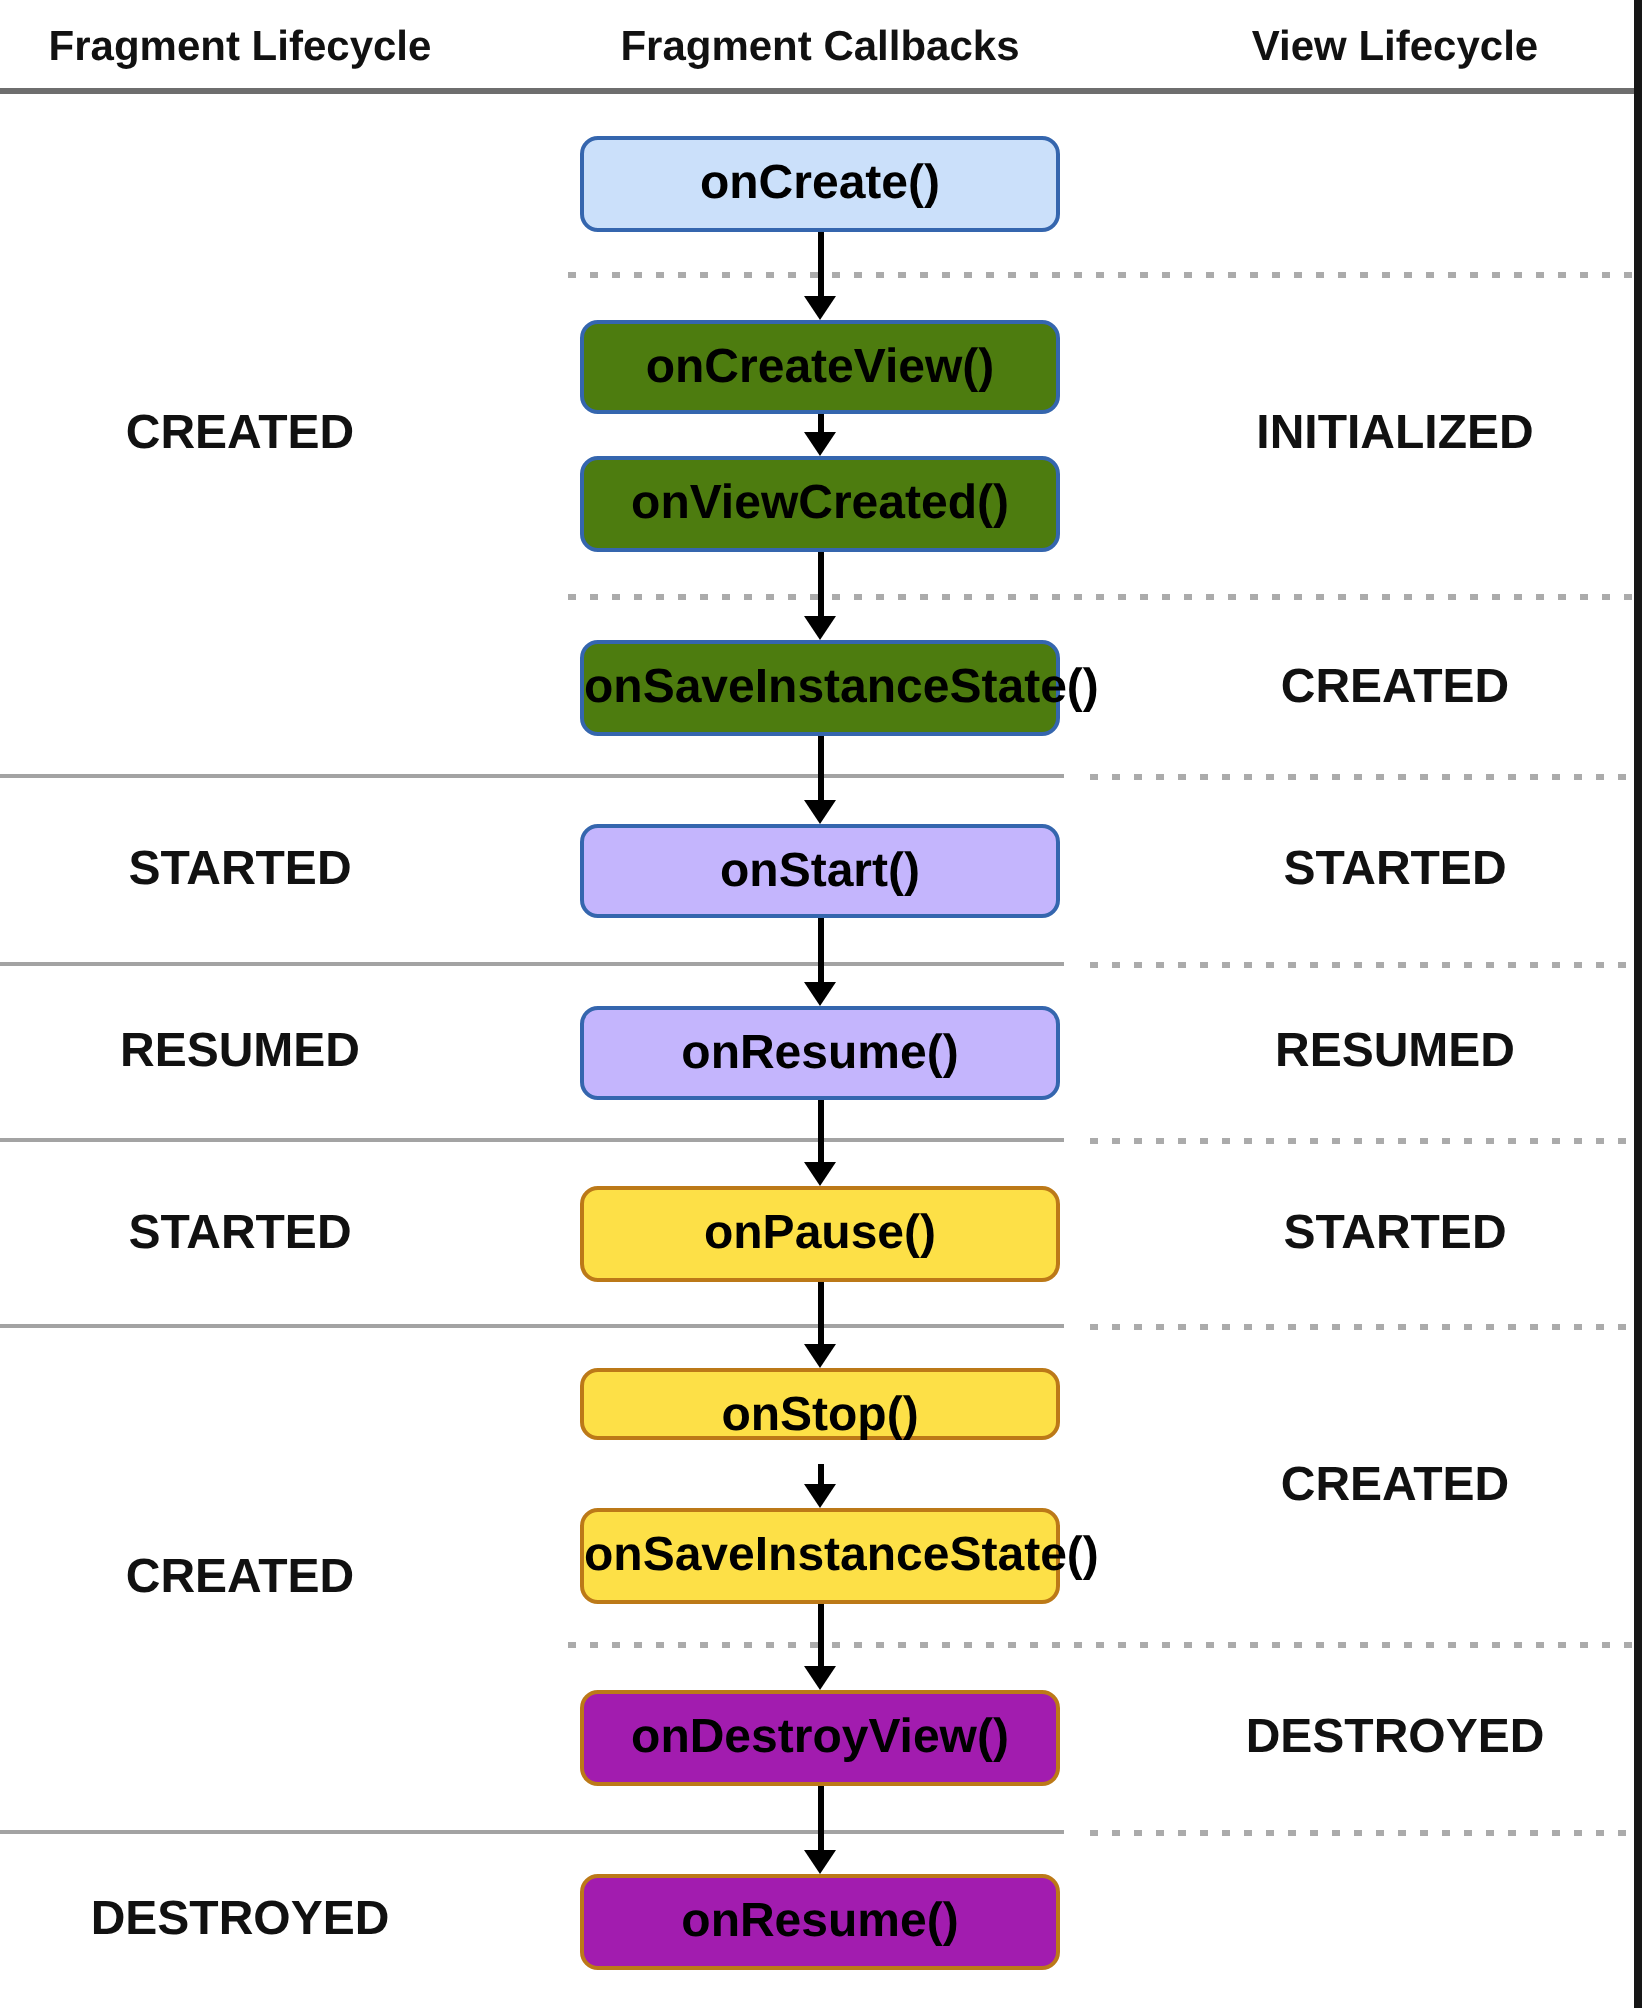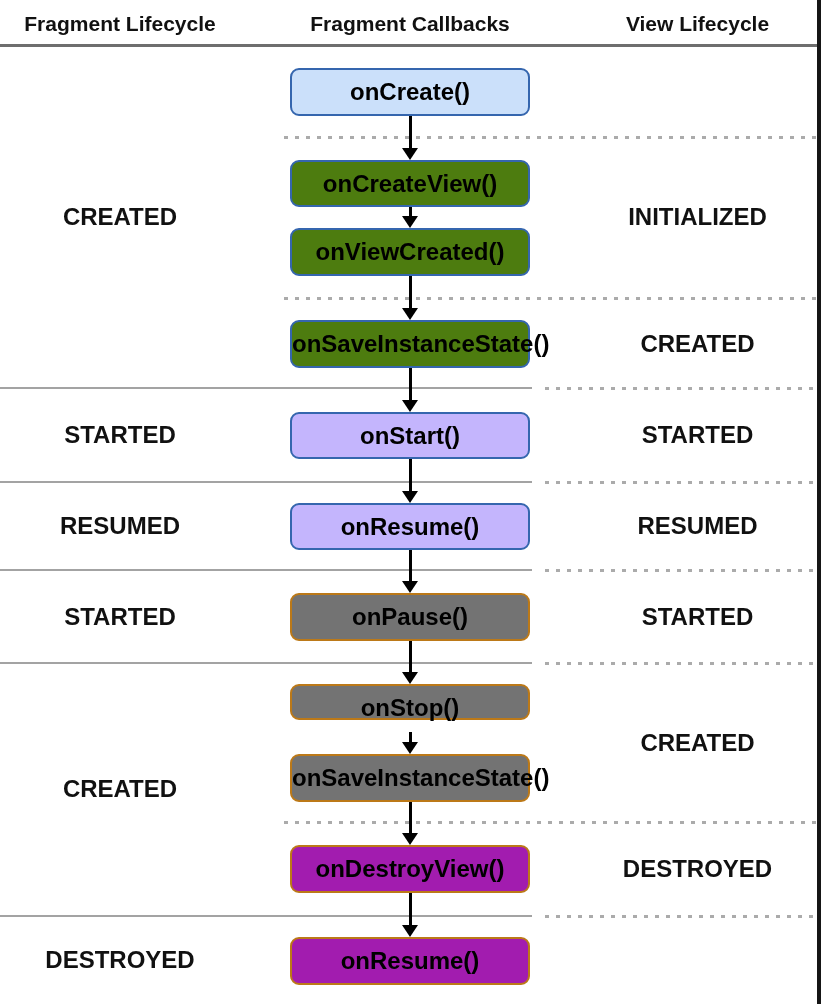--- a/index.html
+++ b/index.html
@@ -57,21 +57,21 @@
     border-radius: 9px;
     box-sizing: border-box;
     text-align: center;
     font-size: 24px;
     font-weight: bold;
     color: #000;
   }
   .tone-blue-pale    { background: #CBE0FA; border-color: #3566AE; }
   .tone-blue-light   { background: #4d7c0f; border-color: #3566AE; }
   .tone-blue-medium  { background: #c4b5fd; border-color: #3566AE; text-align: center; }
-  .tone-orange       { background: #737373; border-color: #BC7918; }
+  .tone-orange       { background: #fde047; border-color: #BC7918; }
   .tone-orange-light { background: #a21caf; border-color: #BC7918; }
 
   
   .rule-solid {
     position: absolute;
     left: 0;
     width: 532px;
     height: 2px;
     background: #A3A3A3;
   }

